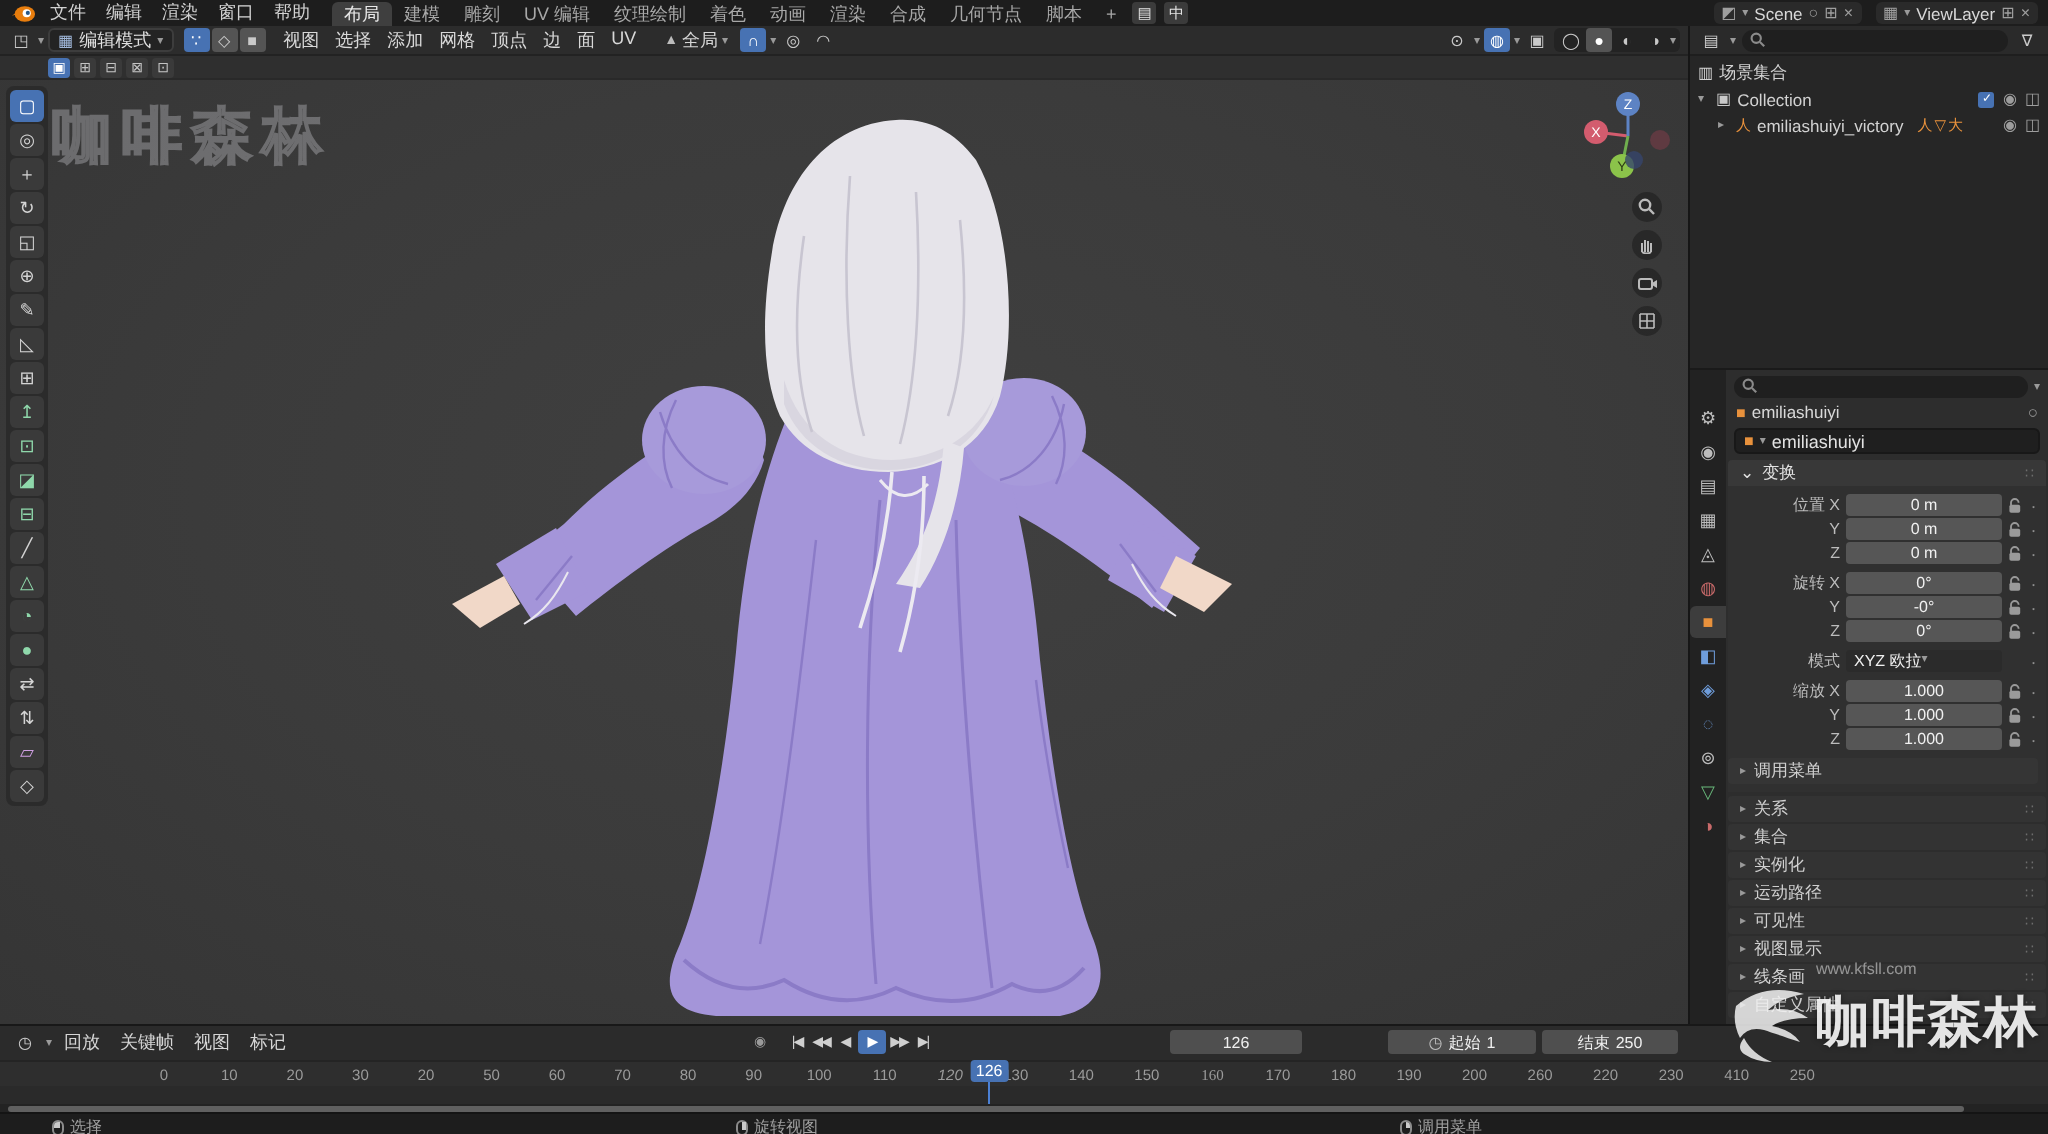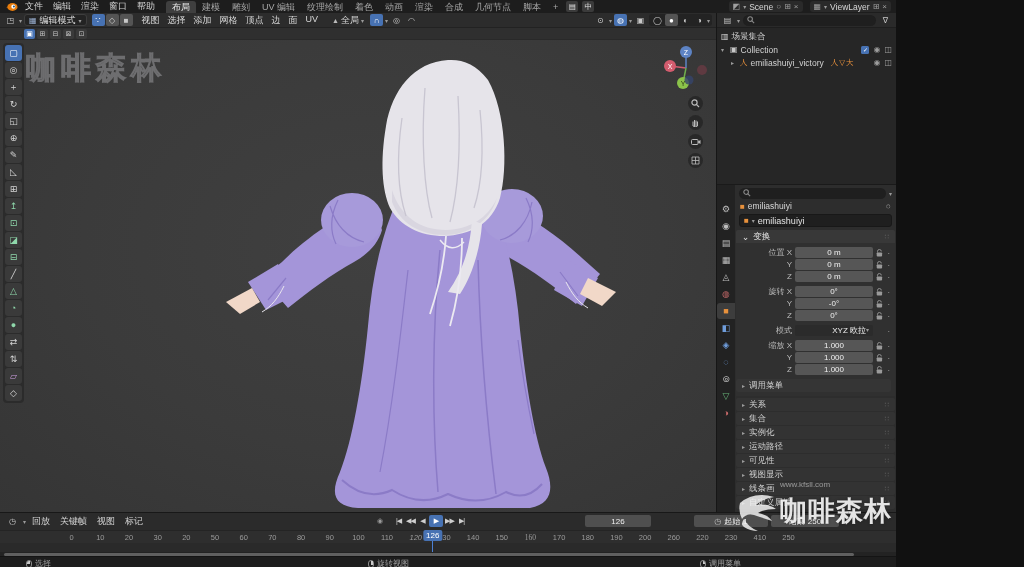--- a/index.html
+++ b/index.html
@@ -1,18 +1,18 @@
 <!DOCTYPE html>
 <html><head>
 <meta charset="utf-8">
 <style>
 *{box-sizing:border-box;margin:0;padding:0}
 html,body{background:#111}
 body{width:1024px;height:567px;overflow:hidden}
-.app{position:relative;width:896px;height:567px;background:#1d1d1d;color:#cfcfcf;
+.app{position:relative;width:1024px;height:567px;background:#1d1d1d;color:#cfcfcf;
   font-family:"Liberation Sans","DejaVu Sans",sans-serif;font-size:9px;overflow:hidden}
 
 
 .topbar{height:13px;display:flex;align-items:center;padding:0 5px;gap:2px;background:#1d1d1d}
 .blender-logo{width:13px;height:10px;flex:0 0 auto}
 .menu{padding:0 5px;color:#d2d2d2;white-space:nowrap}
 .tabs{display:flex;align-items:flex-end;margin-left:4px;height:13px}
 .tab{padding:1px 6px;height:12px;line-height:10px;color:#a8a8a8;border-radius:3px 3px 0 0;white-space:nowrap}
 .tab.active{background:#3f3f3f;color:#e8e8e8}
 .tab-add{color:#a8a8a8;padding:0 4px}
@@ -72,21 +72,21 @@
 .pheader{height:14px;display:flex;align-items:center;gap:3px;padding:2px 4px 0 4px}
 .breadcrumb{height:14px;display:flex;align-items:center;gap:3px;padding:0 5px;font-size:8.5px;color:#d8d8d8}
 .name-field{margin:1px 4px 2px 4px;height:13px;background:#1f1f1f;border:1px solid #181818;border-radius:3px;display:flex;align-items:center;gap:3px;padding:0 4px;color:#e2e2e2}
 .panel-h{height:13px;background:#383838;display:flex;align-items:center;gap:4px;padding:0 6px;font-size:8.5px;color:#e2e2e2;border-radius:2px 2px 0 0;margin:1px 1px 0 1px}
 .grip{margin-left:auto;color:#6d6d6d;font-size:7px}
 .trows{padding:4px 4px 4px 0;display:flex;flex-direction:column;gap:1px;background:#303030;margin:0 1px}
 .tgroup{display:flex;flex-direction:column;gap:1px;margin-bottom:3px}
 .trow{display:flex;align-items:center;height:11px;gap:3px}
 .tlabel{width:56px;text-align:right;color:#bcbcbc;font-size:8px;flex:0 0 auto}
 .tfield{width:78px;height:11px;background:#565656;border-radius:2px;text-align:center;line-height:11px;font-size:8px;color:#f0f0f0;flex:0 0 auto}
-.tfield.dropdown{background:#2b2b2b;display:flex;align-items:center;justify-content:flex-end;padding:0 4px}
+.tfield.dropdown{background:#2b2b2b;display:flex;align-items:center;justify-content:flex-start;padding:0 4px}
 .tlock{width:10px;display:flex;justify-content:center;align-items:center}
 .tdot{width:6px;color:#8f8f8f;font-size:9px;text-align:center}
 .sections{display:flex;flex-direction:column;gap:1px;margin:2px 1px 0 1px}
 .sec{height:13px;background:#333;display:flex;align-items:center;gap:4px;padding:0 6px;color:#cfcfcf;font-size:8.5px;border-radius:2px}
 .sec .arrow{color:#9a9a9a;font-size:6px}
 
 
 .timeline{height:44px;background:#2b2b2b;border-top:1px solid #181818;position:relative}
 .t-header{height:17px;display:flex;align-items:center;gap:4px;padding:0 6px;position:relative}
 .t-menu{color:#d5d5d5;padding:0 2px;white-space:nowrap}

